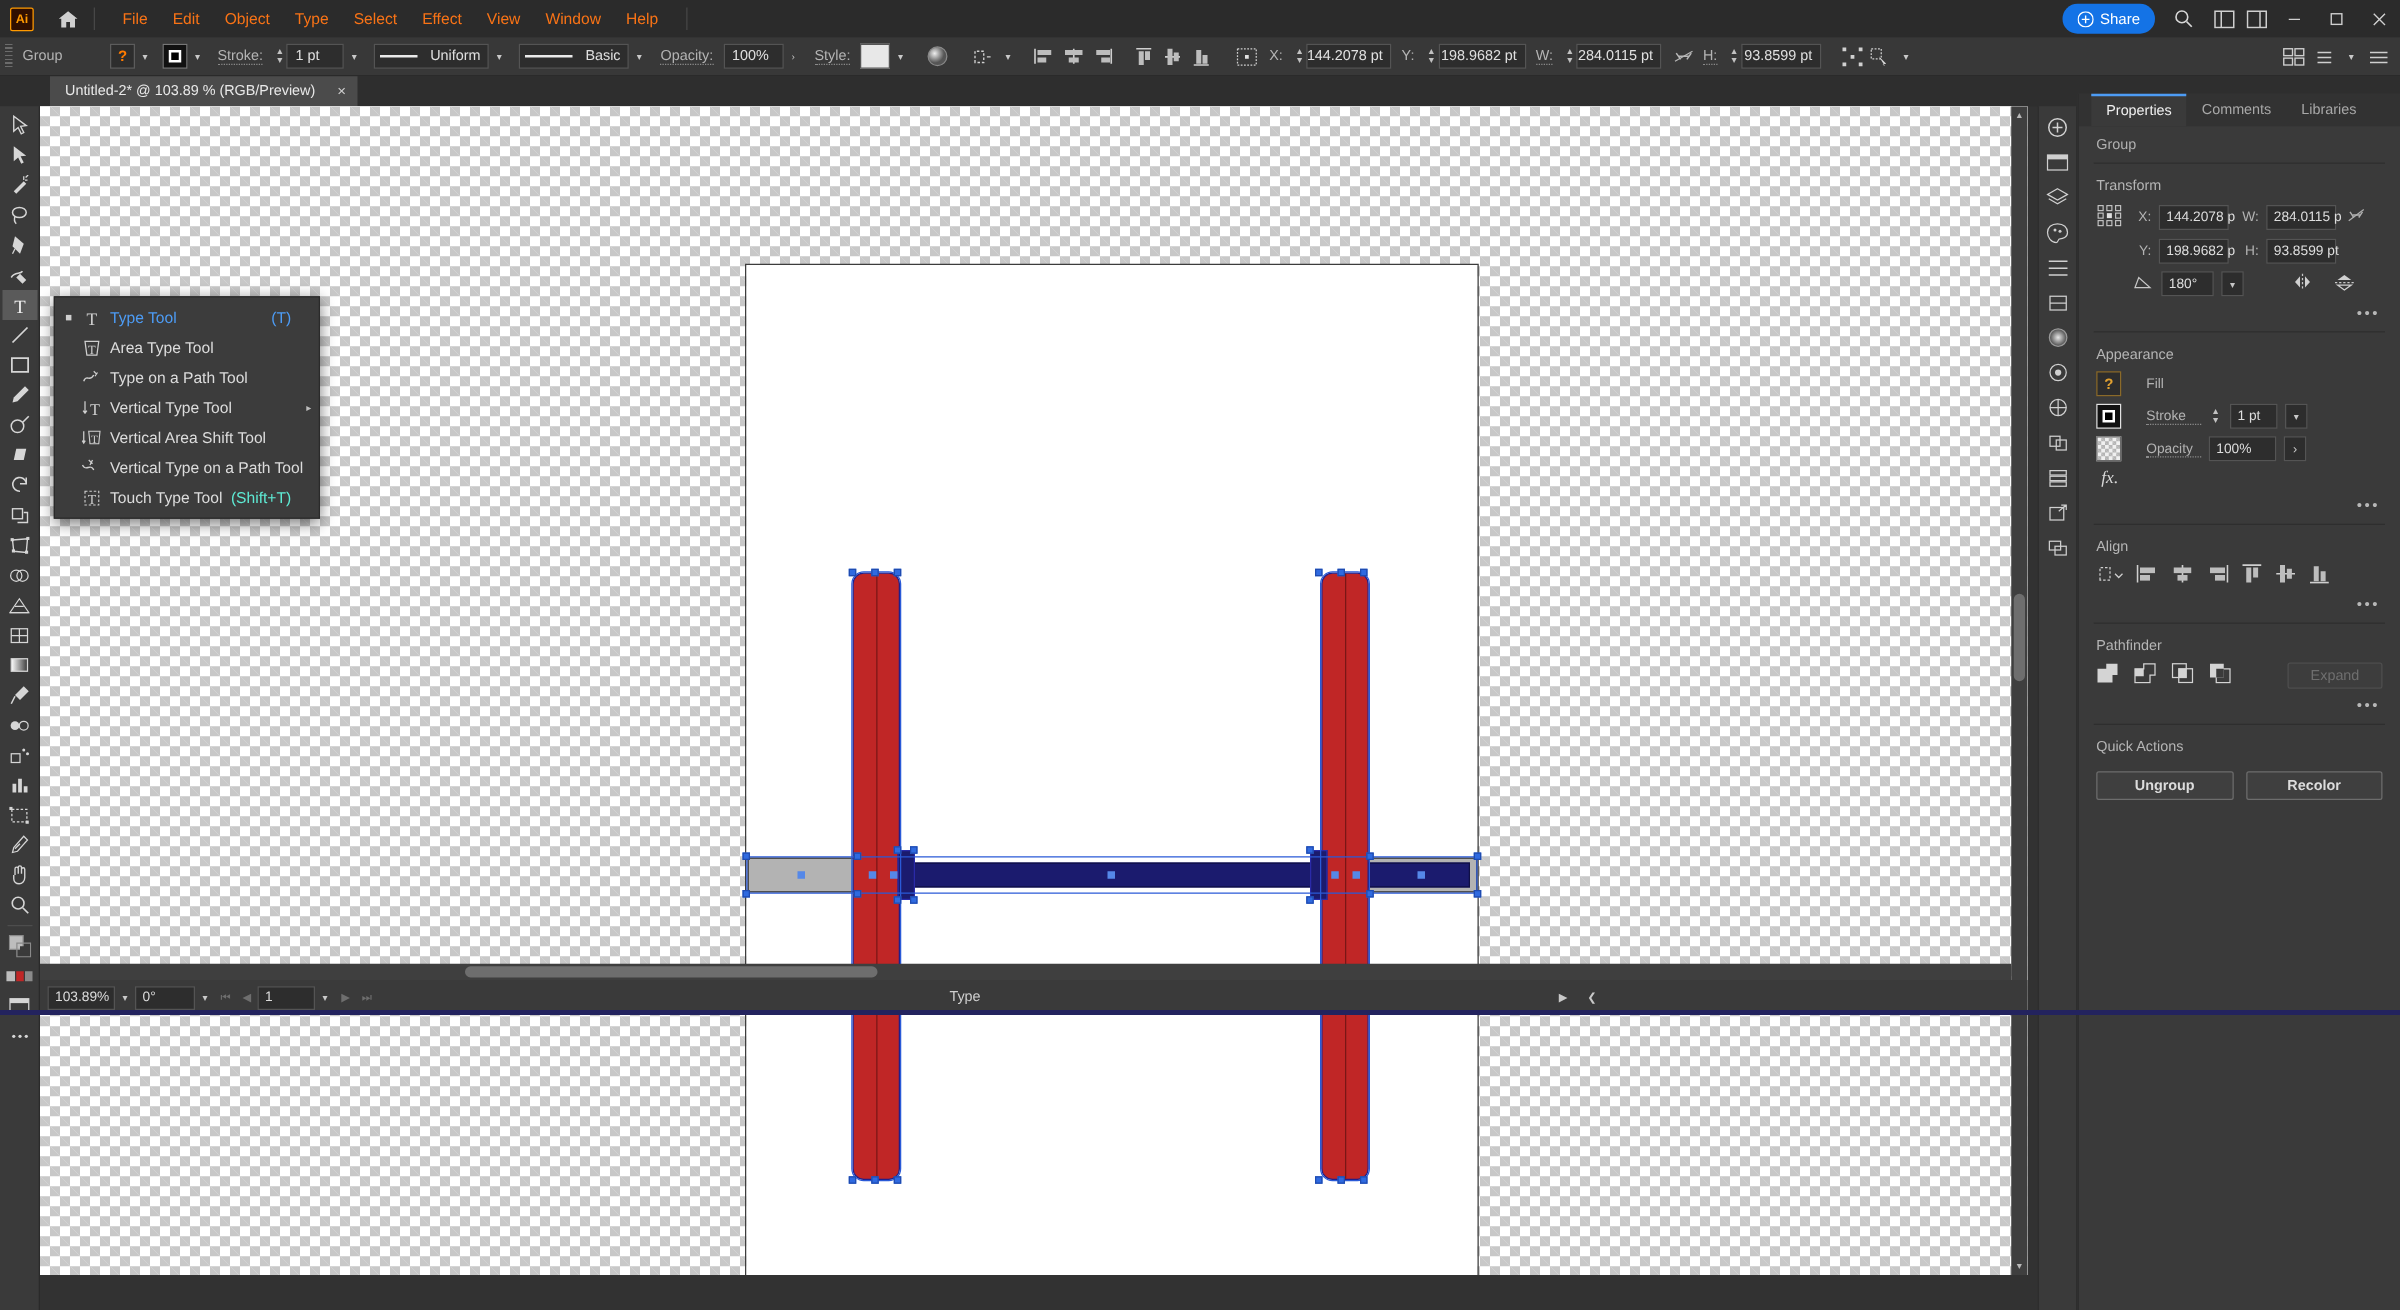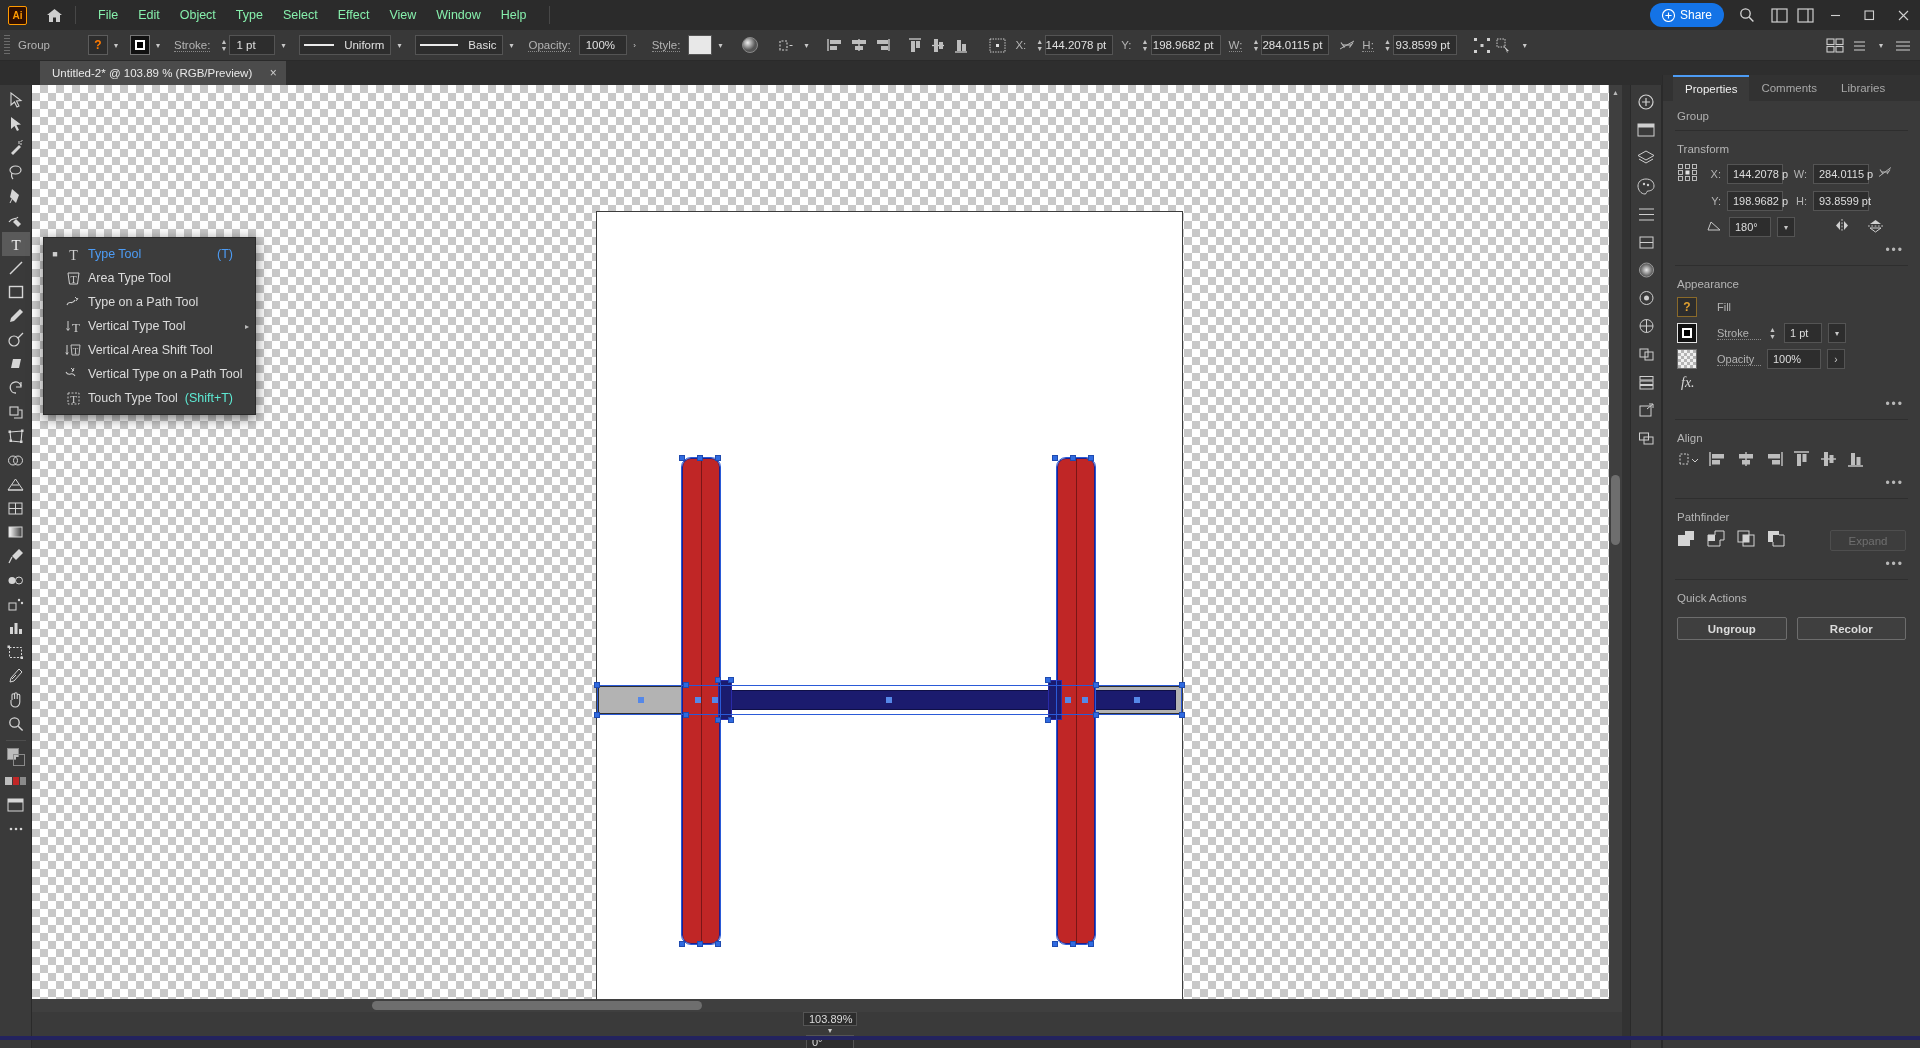--- a/index.html
+++ b/index.html
@@ -4,37 +4,37 @@
 <style>
   * { box-sizing: border-box; margin:0; padding:0; }
   html,body { width:1920px; height:1048px; overflow:hidden; }
   body {
     background:#323232;
     font-family:"Liberation Sans", sans-serif;
     font-size:12px;
     color:#d6d6d6;
     -webkit-font-smoothing:antialiased;
   }
-  .app { position:relative; width:1920px; height:1040px; }
+  .app { position:relative; width:1920px; height:812px; }
 
   
   .menubar {
     position:absolute; left:0; top:0; width:1920px; height:30px;
     background:#2b2b2b; display:flex; align-items:center;
   }
   .ai-logo {
     width:19px; height:19px; margin-left:8px; background:#300f00;
     border:1px solid #ff9a00; border-radius:2px;
     color:#ff9a00; font-size:10px; font-weight:bold;
     display:flex; align-items:center; justify-content:center;
     font-family:"Liberation Sans", sans-serif;
   }
   .home-icon { margin-left:18px; width:18px; height:18px; display:flex; align-items:center; justify-content:center; }
   .mb-sep { width:1px; height:18px; background:#474747; margin:0 12px; }
-  .menu-item { padding:4px 10px; color:#86efac; font-size:12.5px; cursor:default; white-space:nowrap; }
+  .menu-item { padding:4px 10px; color:#f97316; font-size:12.5px; cursor:default; white-space:nowrap; }
   .mb-right { position:absolute; right:0; top:0; height:30px; display:flex; align-items:center; }
   .share-btn {
     display:flex; align-items:center; gap:5px;
     background:#1473e6; color:#fff; border-radius:13px;
     height:24px; padding:0 12px; font-size:12px; margin-right:10px;
   }
   .search-ic { width:26px; height:26px; display:flex; align-items:center; justify-content:center; margin-right:6px;}
   .ws-ic { width:26px; height:26px; display:flex; align-items:center; justify-content:center; }
   .wbtn { width:34px; height:30px; display:flex; align-items:center; justify-content:center; color:#d0d0d0; font-size:12px;}
 
@@ -185,21 +185,21 @@
   .ellipsis { text-align:right; padding:0 16px 6px; color:#b7b7b7; letter-spacing:2px; font-size:12px; }
   .qa-row { display:flex; gap:10px; padding:6px 14px 0;font-weight:bold; }
   .qa-btn { flex:1; height:23px; border:1px solid #6d6d6d; border-radius:2px;
             display:flex;align-items:center;justify-content:center; font-size:11.5px; color:#dcdcdc; background:#3f3f3f;}
   .expand-btn { width:76px;height:21px;border:1px solid #4e4e4e;background:#3d3d3d;color:#6f6f6f;
                 display:flex;align-items:center;justify-content:center;font-size:11.5px;border-radius:2px; }
 
   
   .statusbar {
     position:absolute; left:32px; bottom:0; width:1590px; height:28px;
-    background:#3a3a3a; display:flex; align-items:center; padding-left:6px; gap:0;flex-direction:column;
+    background:#3a3a3a; display:flex; align-items:center; padding-left:6px; gap:0;
   }
   .sb-field { height:19px;background:#2d2d2d;border:1px solid #545454;color:#dcdcdc;
               font-size:11px;display:flex;align-items:center;padding:0 5px; }
   .sb-nav { width:17px;height:19px;display:flex;align-items:center;justify-content:center;color:#c8c8c8;font-size:9px; }
   .sb-nav.dim { color:#6e6e6e; }
   .sb-status { flex:1; text-align:center; color:#cfcfcf; font-size:11.5px; }
   
   .vscroll { position:absolute; right:0; top:0; width:13px; height:935px; background:#3f3f3f; }
   .vscroll .thumb { position:absolute; left:2px; top:390px; width:9px; height:70px; background:#6e6e6e; border-radius:5px;}
   .vscroll .ar { position:absolute; left:0; width:13px; height:14px; display:flex; align-items:center; justify-content:center; color:#b9b9b9; font-size:7px;}

